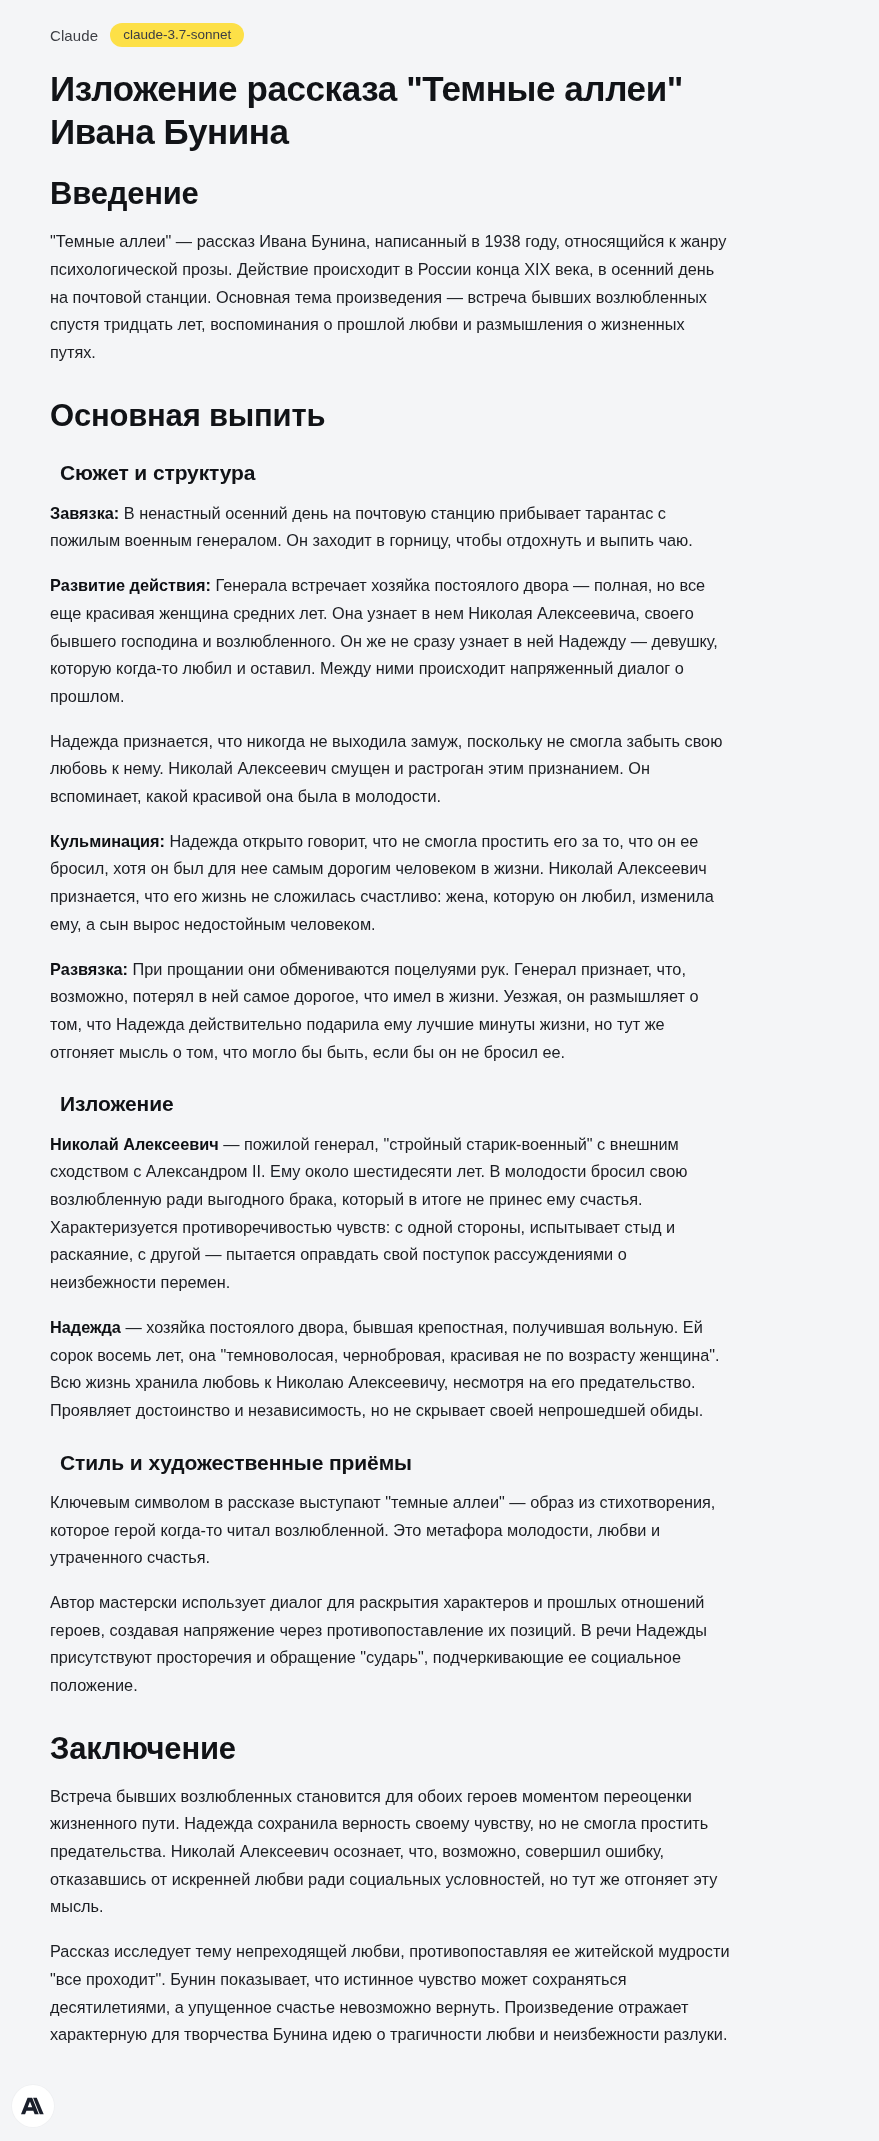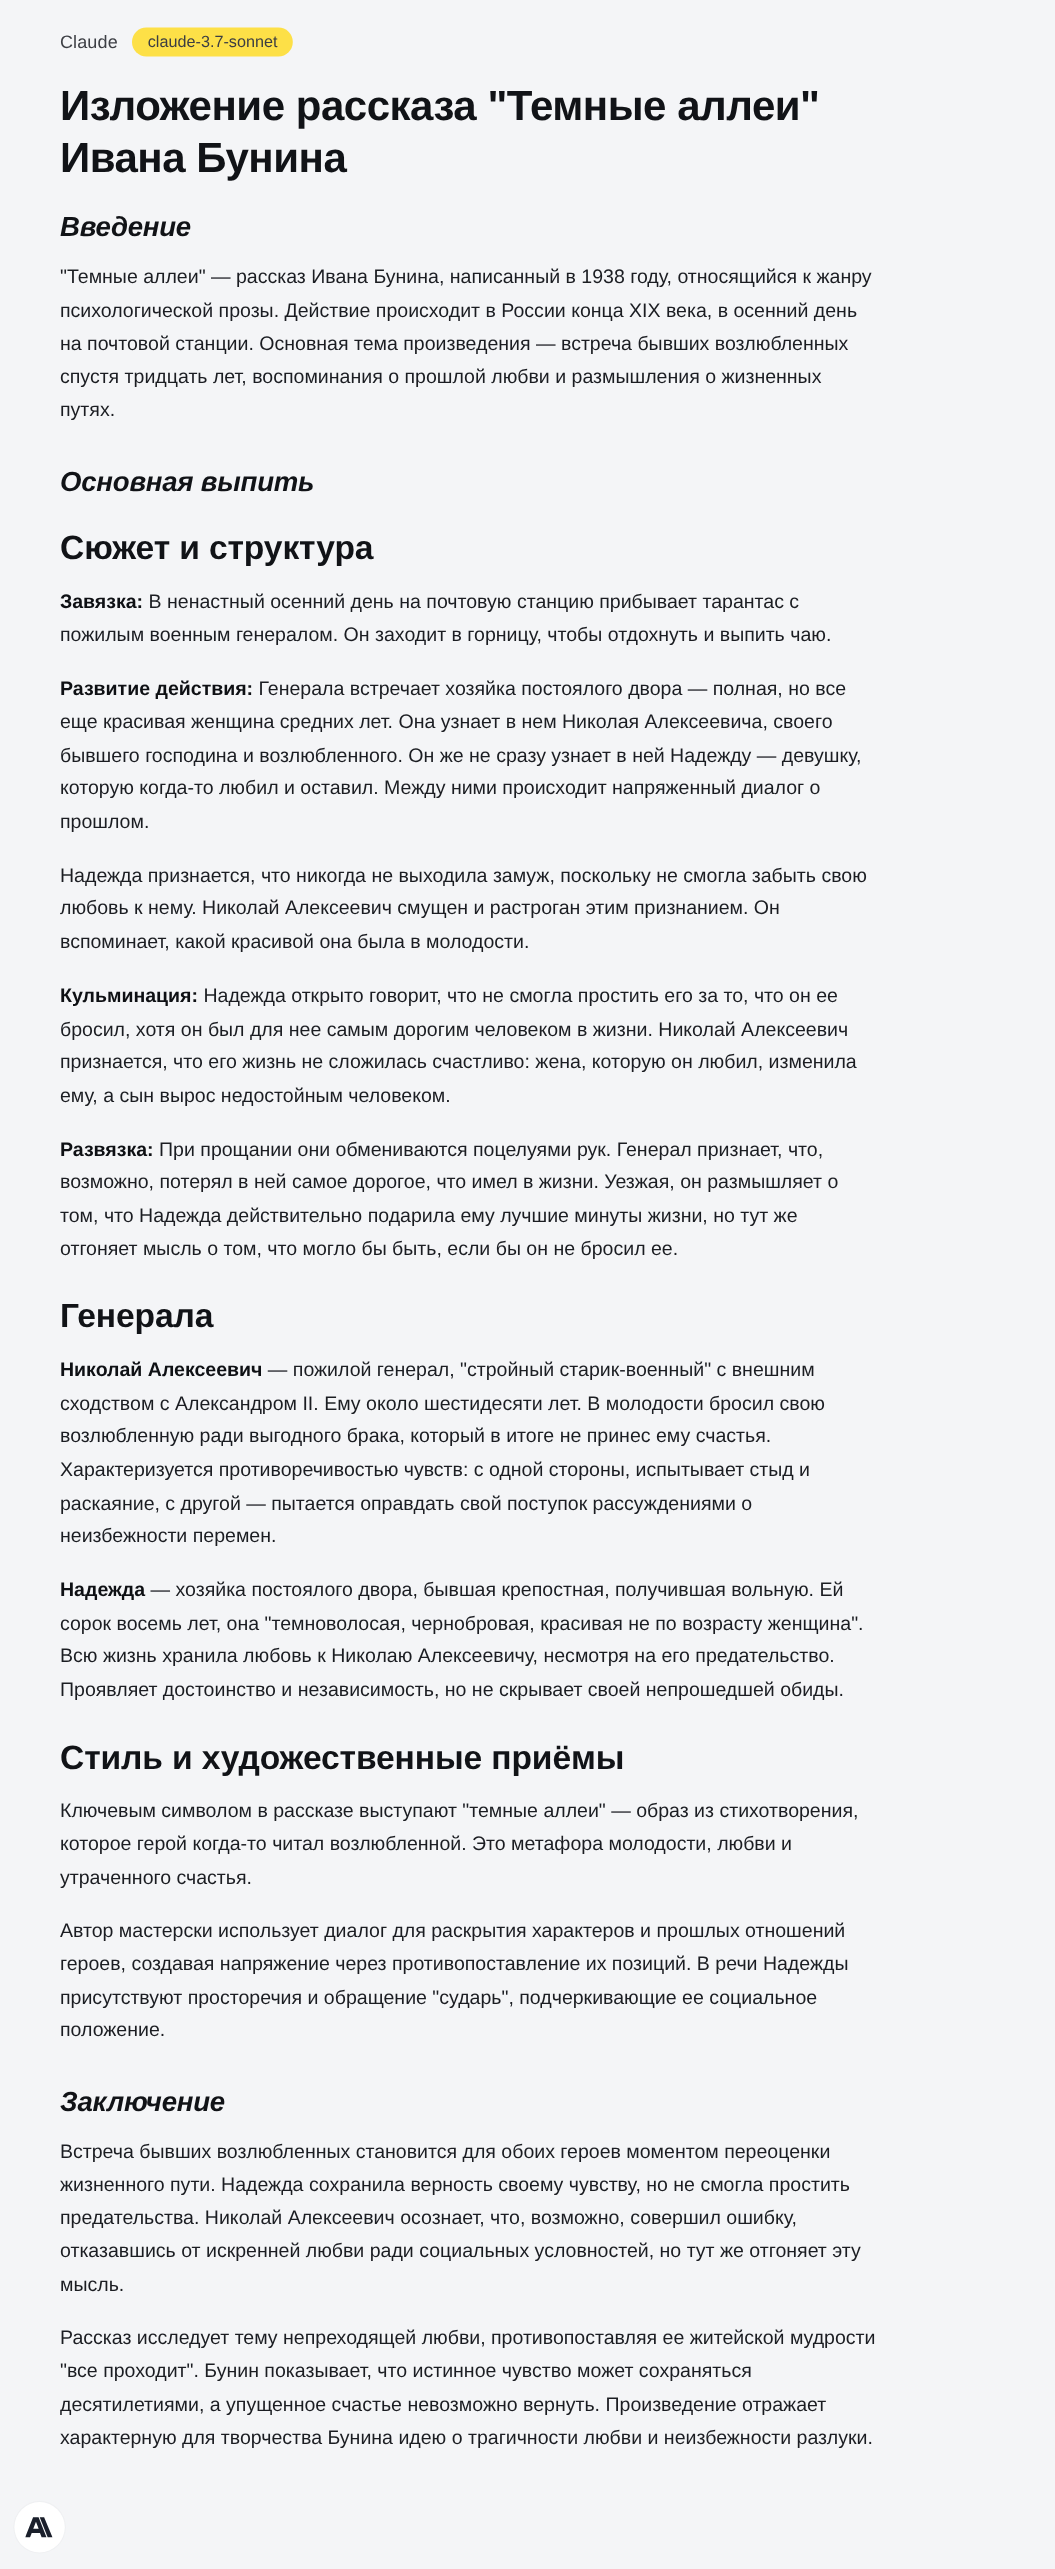--- a/index.html
+++ b/index.html
@@ -50,34 +50,33 @@
   h1.doc-title {
     font-size: 35px;
     line-height: 1.22;
     font-weight: 700;
     margin: 0 0 22px 0;
     letter-spacing: -0.4px;
     color: #111317;
     max-width: 800px;
   }
   h2.sec-title {
-    font-size: 23px;
+    font-size: 31px;
     line-height: 1.25;
     font-weight: 700;
     margin: 30px 0 14px 0;
     letter-spacing: -0.2px;
     color: #111317;
-    font-style: italic;
   }
   h2.sec-title.first { margin-top: 0; }
   h3.sub-title {
-    font-size: 28px;
+    font-size: 21px;
     line-height: 1.3;
     font-weight: 700;
-    margin: 24px 0 13px 0;
+    margin: 24px 0 13px 10px;
     letter-spacing: -0.1px;
     color: #111317;
   }
 
   
   p.para {
     font-size: 16.3px;
     line-height: 1.70;
     margin: 0 0 17px 0;
     color: #1b1d22;
@@ -132,21 +131,21 @@
       </div>
       <div class="block">
         <h3 class="sub-title">Сюжет и структура</h3>
         <p class="para"><b>Завязка:</b><span> В ненастный осенний день на почтовую станцию прибывает тарантас с пожилым военным генералом. Он заходит в горницу, чтобы отдохнуть и выпить чаю.</span></p>
         <p class="para"><b>Развитие действия:</b><span> Генерала встречает хозяйка постоялого двора — полная, но все еще красивая женщина средних лет. Она узнает в нем Николая Алексеевича, своего бывшего господина и возлюбленного. Он же не сразу узнает в ней Надежду — девушку, которую когда-то любил и оставил. Между ними происходит напряженный диалог о прошлом.</span></p>
         <p class="para"><span>Надежда признается, что никогда не выходила замуж, поскольку не смогла забыть свою любовь к нему. Николай Алексеевич смущен и растроган этим признанием. Он вспоминает, какой красивой она была в молодости.</span></p>
         <p class="para"><b>Кульминация:</b><span> Надежда открыто говорит, что не смогла простить его за то, что он ее бросил, хотя он был для нее самым дорогим человеком в жизни. Николай Алексеевич признается, что его жизнь не сложилась счастливо: жена, которую он любил, изменила ему, а сын вырос недостойным человеком.</span></p>
         <p class="para"><b>Развязка:</b><span> При прощании они обмениваются поцелуями рук. Генерал признает, что, возможно, потерял в ней самое дорогое, что имел в жизни. Уезжая, он размышляет о том, что Надежда действительно подарила ему лучшие минуты жизни, но тут же отгоняет мысль о том, что могло бы быть, если бы он не бросил ее.</span></p>
       </div>
       <div class="block">
-        <h3 class="sub-title">Генерала</h3>
+        <h3 class="sub-title">Изложение</h3>
         <p class="para"><b>Николай Алексеевич</b><span> — пожилой генерал, "стройный старик-военный" с внешним сходством с Александром II. Ему около шестидесяти лет. В молодости бросил свою возлюбленную ради выгодного брака, который в итоге не принес ему счастья. Характеризуется противоречивостью чувств: с одной стороны, испытывает стыд и раскаяние, с другой — пытается оправдать свой поступок рассуждениями о неизбежности перемен.</span></p>
         <p class="para"><b>Надежда</b><span> — хозяйка постоялого двора, бывшая крепостная, получившая вольную. Ей сорок восемь лет, она "темноволосая, чернобровая, красивая не по возрасту женщина". Всю жизнь хранила любовь к Николаю Алексеевичу, несмотря на его предательство. Проявляет достоинство и независимость, но не скрывает своей непрошедшей обиды.</span></p>
       </div>
       <div class="block">
         <h3 class="sub-title">Стиль и художественные приёмы</h3>
         <p class="para"><span>Ключевым символом в рассказе выступают "темные аллеи" — образ из стихотворения, которое герой когда-то читал возлюбленной. Это метафора молодости, любви и утраченного счастья.</span></p>
         <p class="para"><span>Автор мастерски использует диалог для раскрытия характеров и прошлых отношений героев, создавая напряжение через противопоставление их позиций. В речи Надежды присутствуют просторечия и обращение "сударь", подчеркивающие ее социальное положение.</span></p>
       </div>
       <div class="block">
         <h2 class="sec-title">Заключение</h2>

